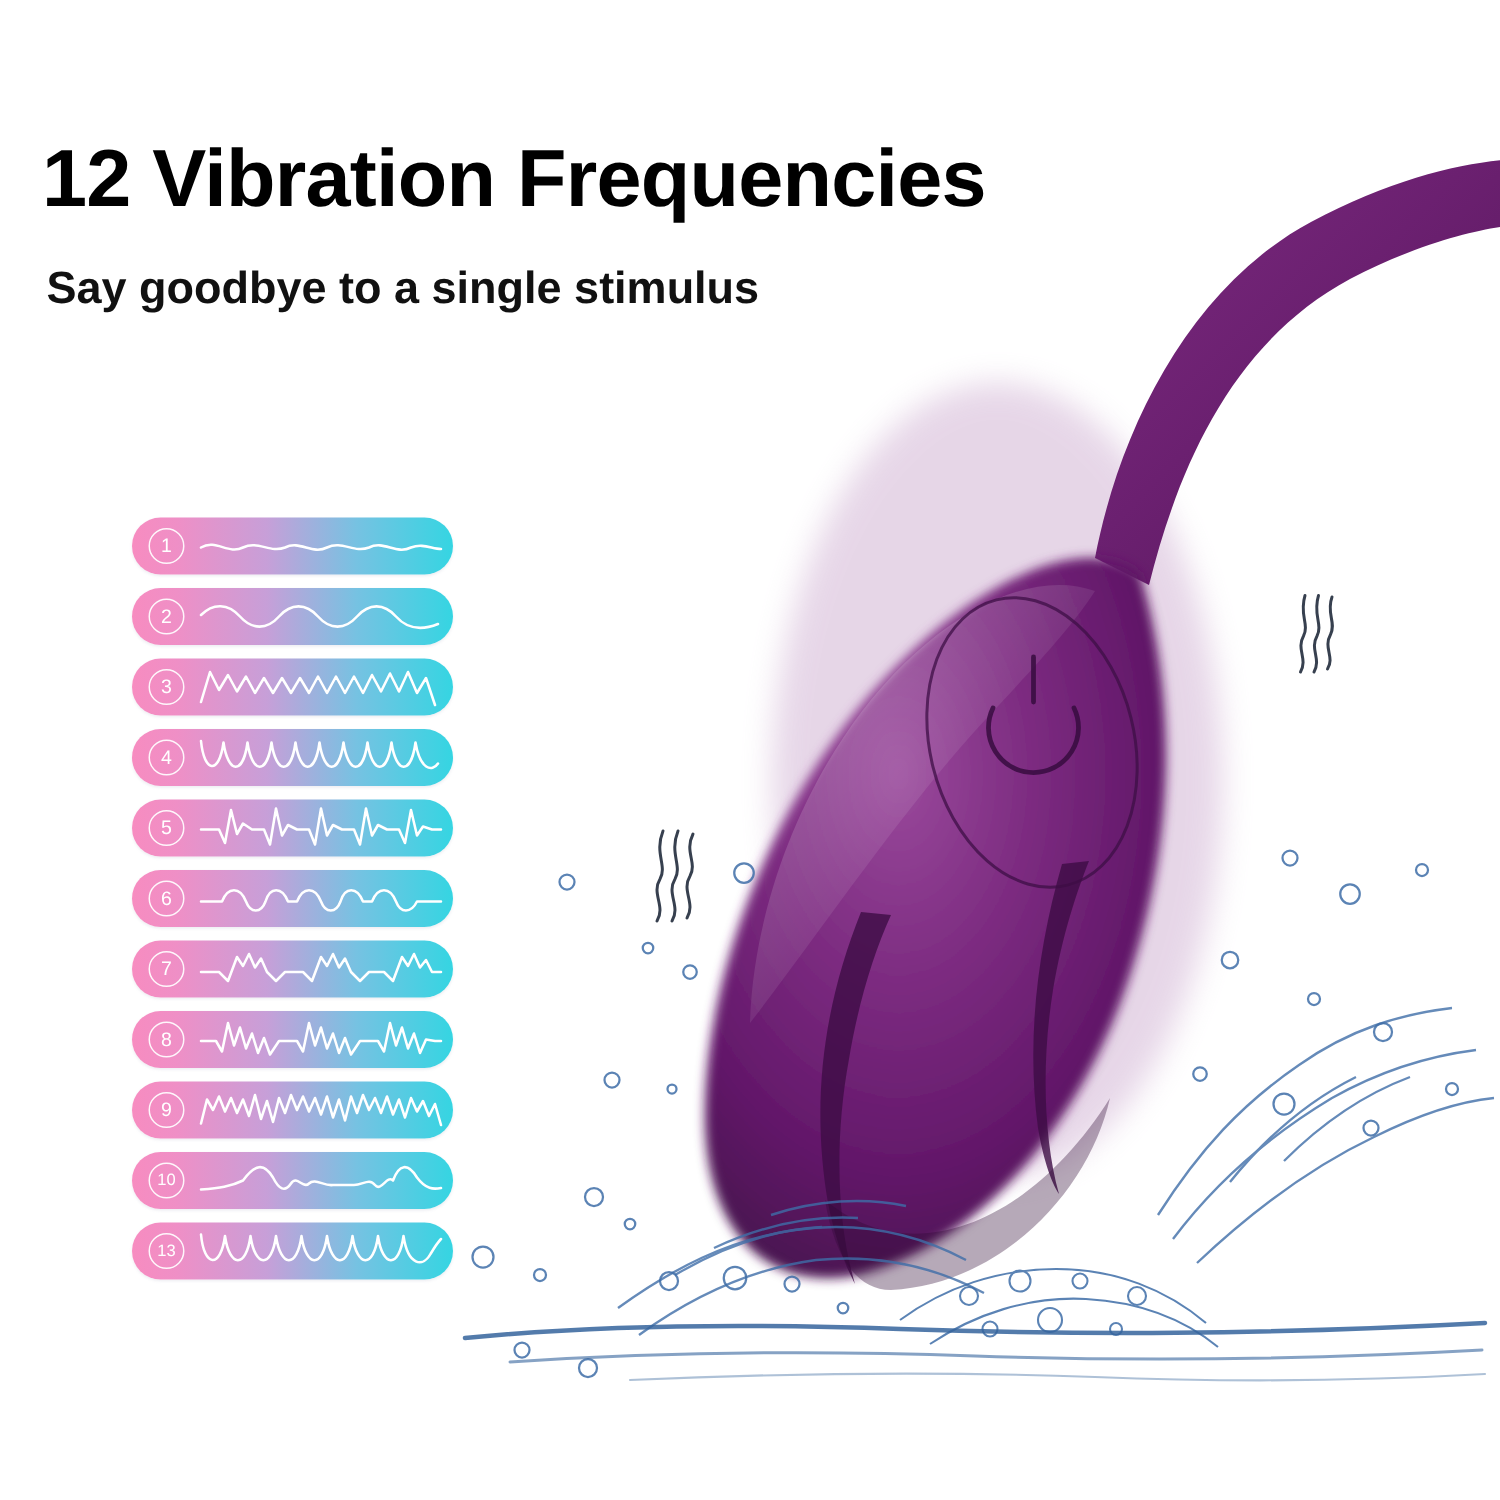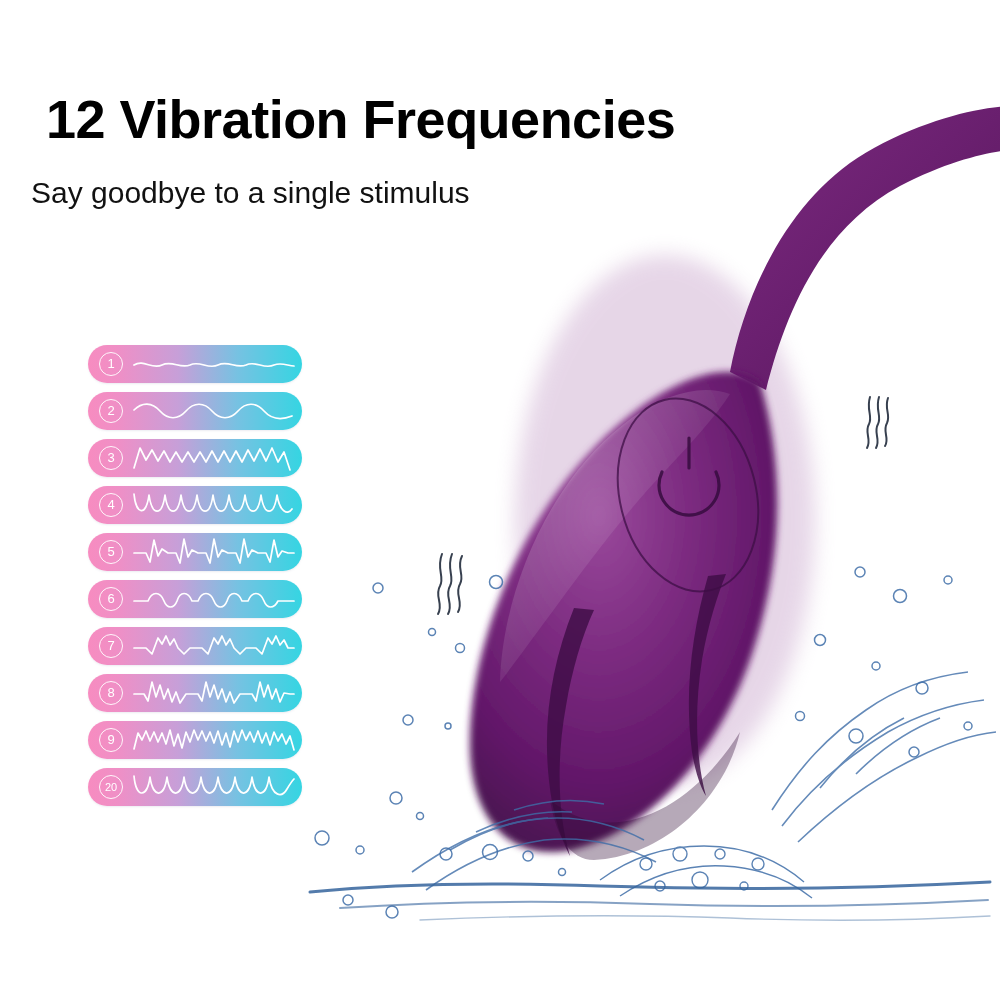--- a/index.html
+++ b/index.html
@@ -14,35 +14,35 @@
     position: relative;
     width: 1000px;
     height: 1000px;
     background: #ffffff;
     overflow: hidden;
   }
 
   
   #headline {
     position: absolute;
-    left: 46px;
+    left: 28px;
     top: 92px;
     font-size: 54px;
     font-weight: bold;
     letter-spacing: -0.5px;
     color: #000000;
     white-space: nowrap;
     line-height: 1;
   }
   #subhead {
     position: absolute;
     left: 31px;
     top: 178px;
     font-size: 30px;
-    font-weight: normal;
+    font-weight: bold;
     color: #111111;
     white-space: nowrap;
     line-height: 1;
   }
 
   
   #mode-list {
     position: absolute;
     left: 88px;
     top: 345px;
@@ -347,23 +347,29 @@
       </svg>
     </div>
 
     <div class="mode-badge">
       <div class="mode-num">9</div>
       <svg class="mode-wave" viewBox="0 0 164 32">
         <polyline points="2,25 6,9 10,16 14,7 18,17 22,8 26,18 30,9 34,20 38,6 42,22 46,10 50,24 54,8 58,18 62,6 66,16 70,7 74,17 78,8 82,19 86,7 90,21 94,9 98,23 102,7 106,18 110,6 114,16 118,8 122,18 126,7 130,19 134,9 138,21 142,8 146,17 150,10 154,20 158,12 162,26"></polyline>
       </svg>
     </div>
 
-
-
-    <div class="mode-badge">
-      <div class="mode-num two-digit">20</div>
+    <div class="mode-badge">
+      <div class="mode-num two-digit">10</div>
+      <svg class="mode-wave" viewBox="0 0 164 32">
+        <path d="M 2 22 C 14 21, 22 20, 30 16 C 38 5, 44 4, 50 14 C 54 22, 58 24, 62 18 C 66 12, 70 22, 74 18 C 78 14, 84 20, 90 19 L 104 19 C 110 19, 114 14, 118 19 C 122 24, 126 12, 130 16 C 134 5, 140 4, 146 14 C 152 22, 157 22, 162 21"></path>
+      </svg>
+    </div>
+
+
+    <div class="mode-badge">
+      <div class="mode-num two-digit">13</div>
       <svg class="mode-wave" viewBox="0 0 164 32">
         <path d="M 2 5 C 4 27, 15 28, 18 6 C 21 27, 32 28, 35 6 C 38 27, 49 28, 52 6 C 55 27, 66 28, 69 6 C 72 27, 83 28, 86 6 C 89 27, 100 28, 103 6 C 106 27, 117 28, 120 6 C 123 27, 134 28, 137 6 C 140 26, 150 27, 155 18 C 158 13, 160 10, 162 8"></path>
       </svg>
     </div>
 
   </div>
 </div>
 
 </body></html>

